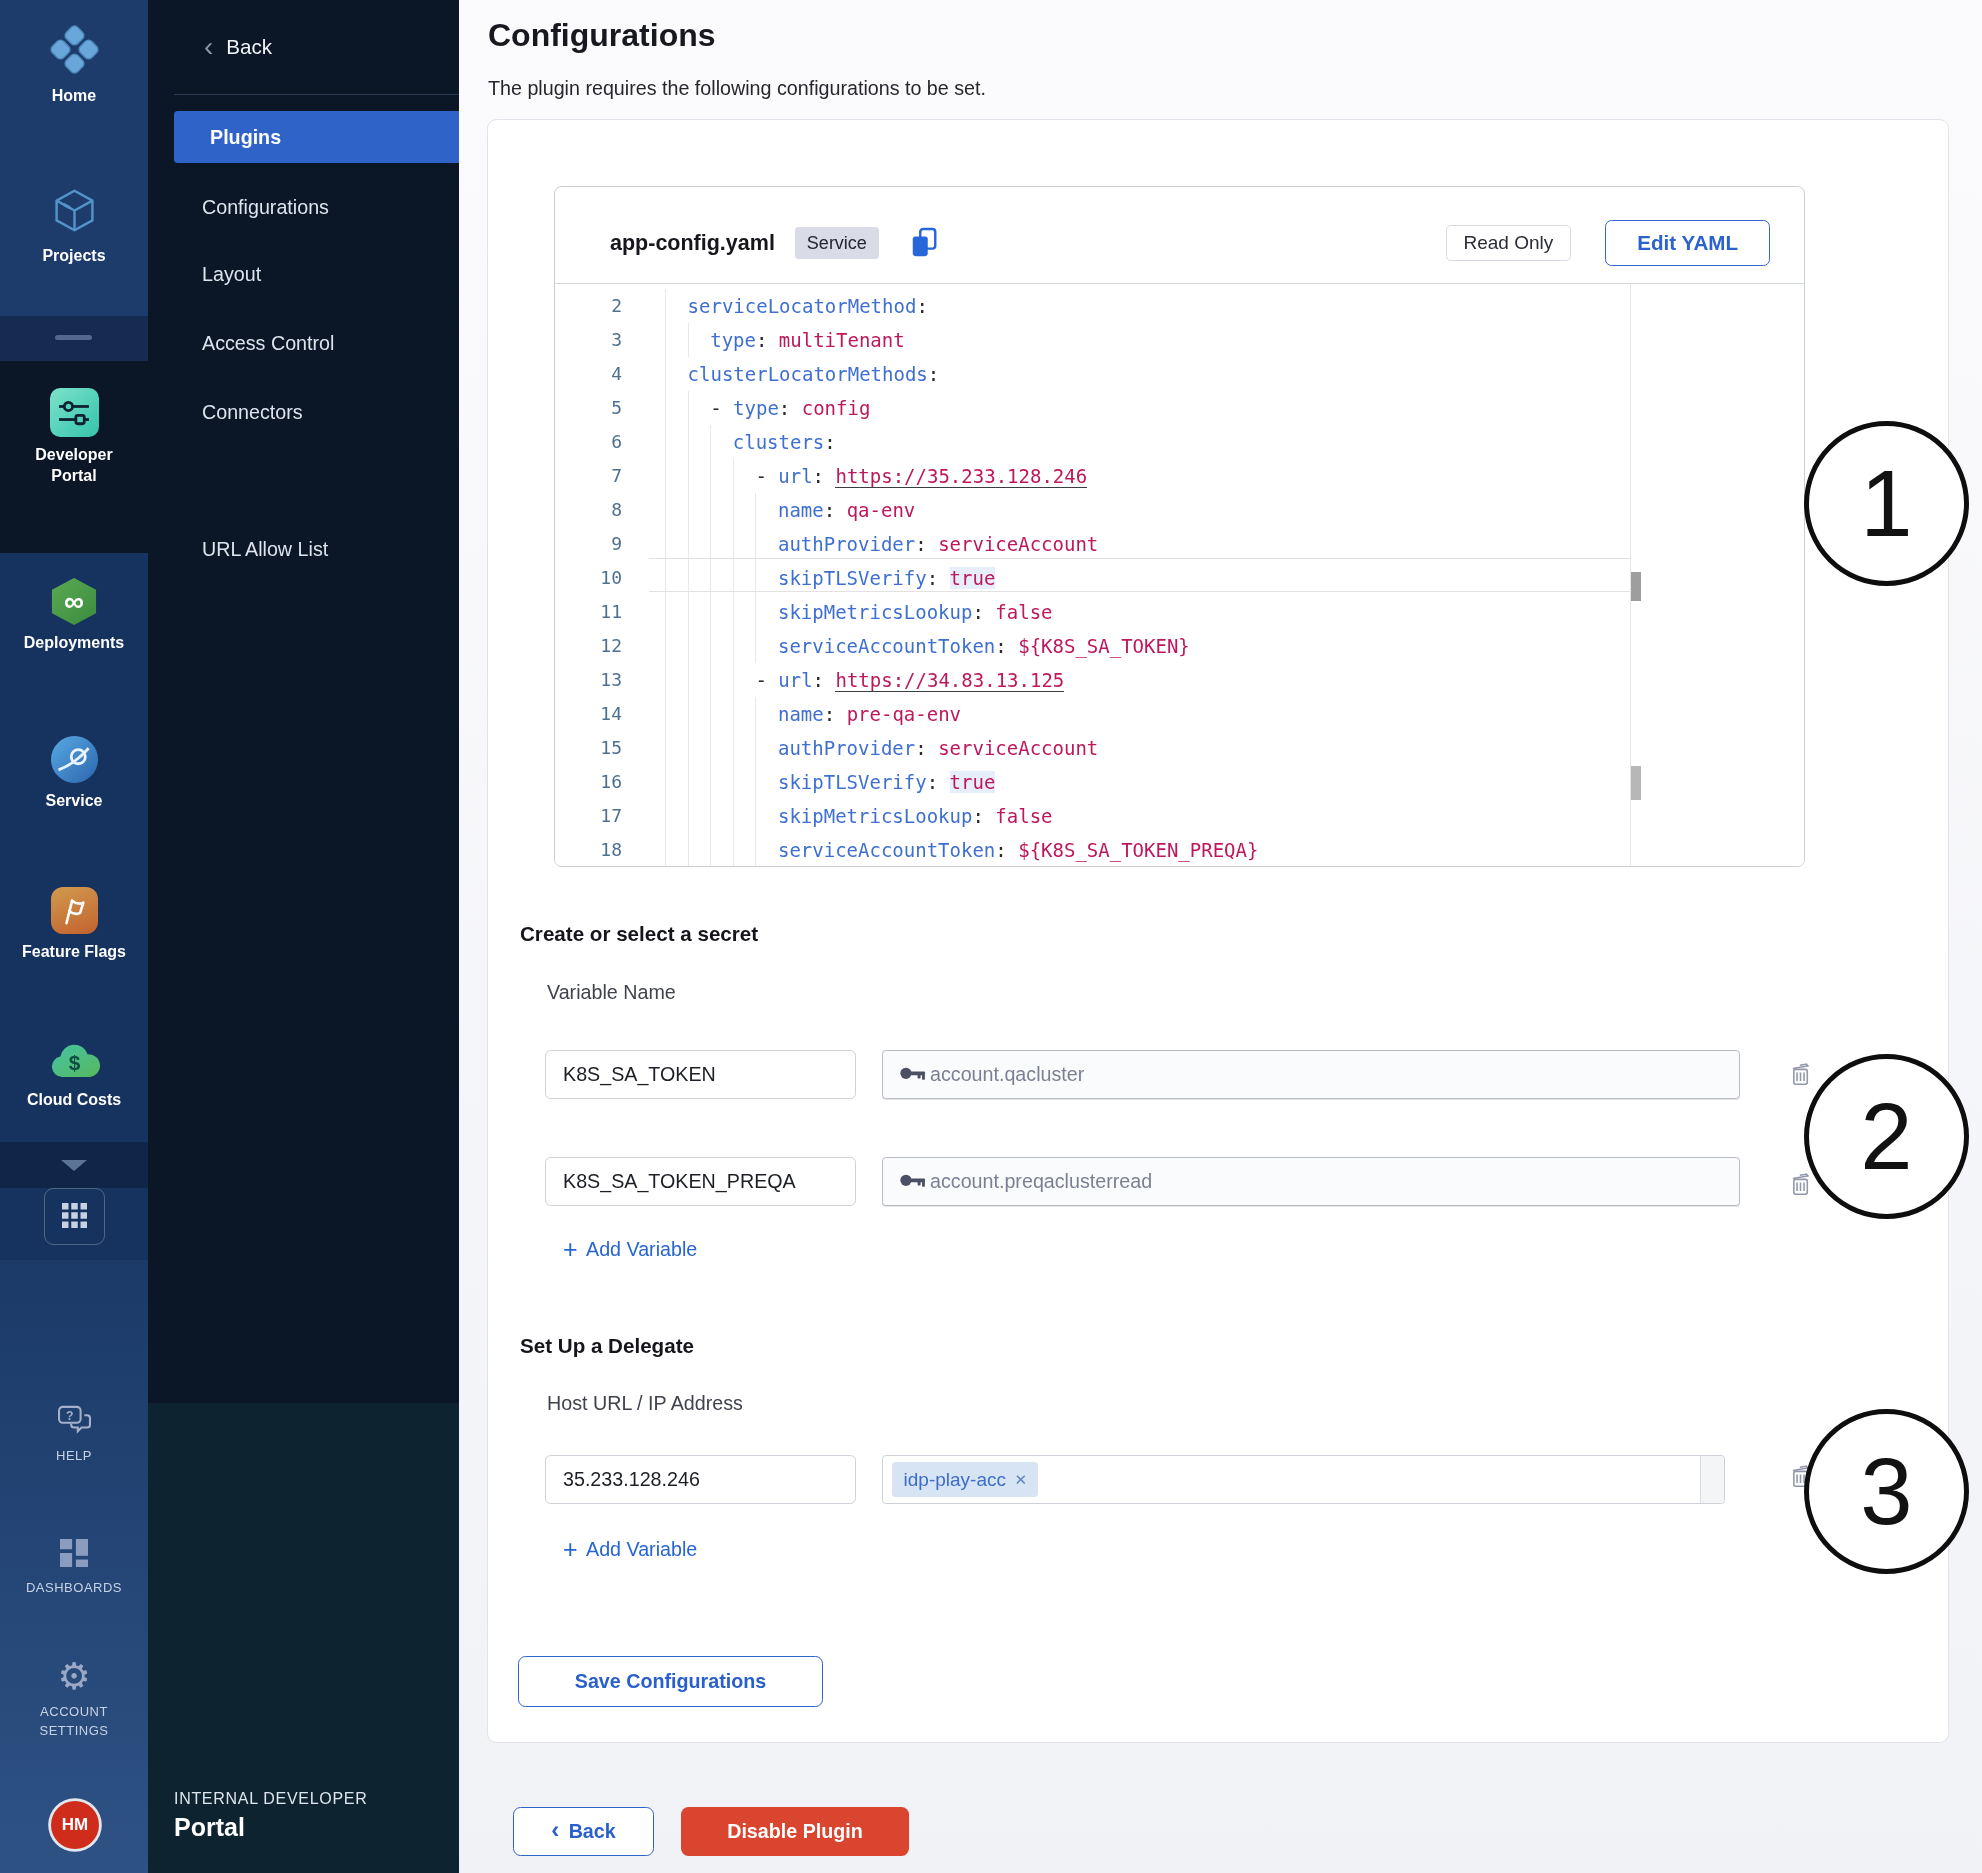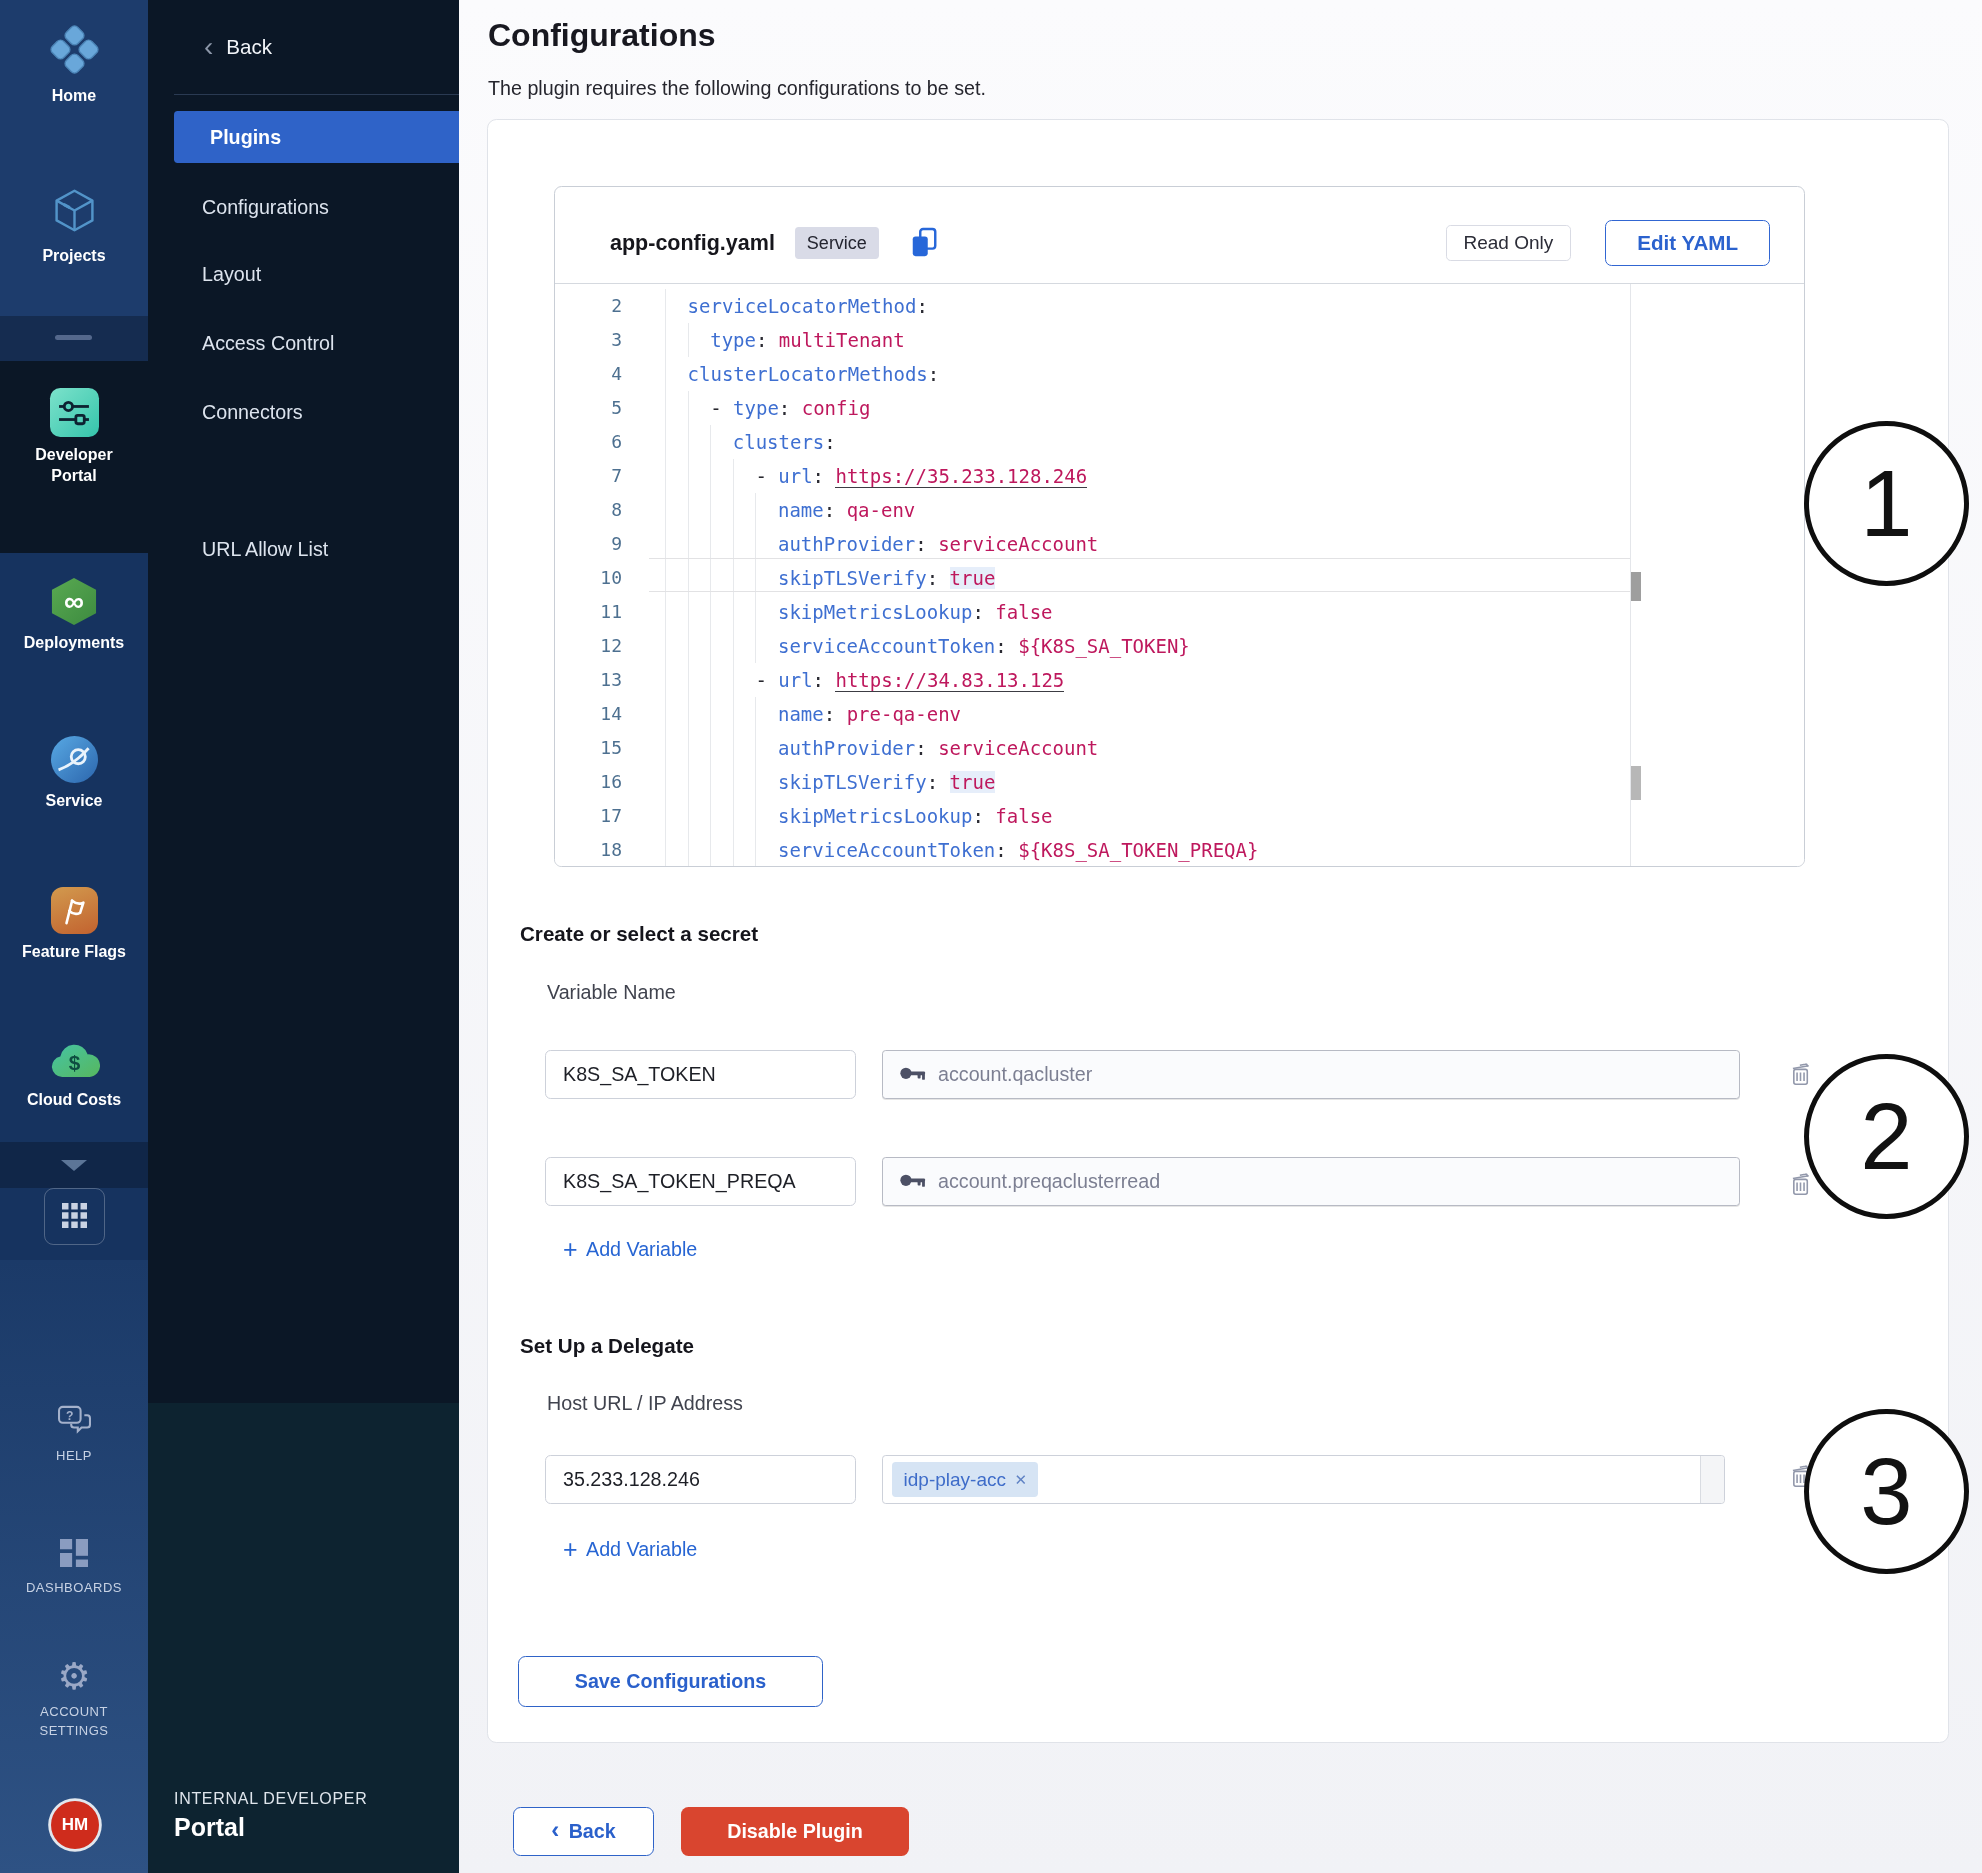--- a/index.html
+++ b/index.html
@@ -71,21 +71,21 @@
   .cur-line{position:absolute;left:94px;top:290px;width:981px;height:34px;border-top:0.9px solid #e2e2e4;border-bottom:0.9px solid #e2e2e4;pointer-events:none}
   .vp-edge{position:absolute;left:1075px;top:0;bottom:0;border-left:0.9px solid #e4e6ea}
   .sc-thumb{position:absolute;left:1076px;width:10.3px;cursor:pointer}
   .sc-1{top:304px;height:29px;background:#9e9e9e}
   .sc-2{top:498px;height:34px;background:#b7b7b7}
 
   
   .sec-head{position:absolute;font-size:20.6px;font-weight:700;color:#15151c}
   .fld-label{position:absolute;font-size:19.7px;color:#40434e}
   .txt-input{position:absolute;height:49px;border:0.9px solid #cdd1da;border-radius:5.6px;background:#fff;font-size:19.7px;color:#1d1f26;padding:12px 17px;font-family:"Liberation Sans",sans-serif}
-  .secret-box{position:absolute;height:49px;width:858px;background:#fafbfd;border:0.9px solid #b7bac4;border-radius:3.7px;box-shadow:0 0.9px 0 rgba(0,0,0,.10);display:flex;align-items:center;padding:0 15px;gap:12px;cursor:pointer}
+  .secret-box{position:absolute;height:49px;width:858px;background:#fafbfd;border:0.9px solid #b7bac4;border-radius:3.7px;box-shadow:0 0.9px 0 rgba(0,0,0,.10);display:flex;align-items:center;padding:0 15px;gap:4px;cursor:pointer}
   .secret-text{font-size:19.7px;color:#7c7f92}
   .tag-box{position:absolute;height:49px;width:843px;background:#fff;border:0.9px solid #cdd1da;border-radius:3.7px;display:flex;align-items:center;padding:0 9.4px;cursor:text}
   .tag-endcap{position:absolute;right:0;top:0;bottom:0;width:24px;background:#f4f5f7;border-left:0.9px solid #d9dce2;border-radius:0 3.7px 3.7px 0}
   .chip{display:flex;align-items:center;gap:8.4px;background:#d6e4f4;border-radius:3.7px;padding:6.6px 11.2px;font-size:19px;color:#3e6cc9}
   .chip-x{font-size:15px;color:#5f82c4;cursor:pointer}
   .add-var{position:absolute;display:flex;align-items:center;gap:8.4px;color:#2765d3;font-size:19.7px;font-weight:500;cursor:pointer}
   .plus{font-size:25px;font-weight:400;line-height:1}
   .trash{position:absolute;cursor:pointer;z-index:5}
   .btn-outline{position:absolute;display:flex;align-items:center;justify-content:center;background:#fff;border:1.9px solid #2f63c8;border-radius:7.5px;color:#2a60cb;font-weight:700;cursor:pointer}
   .save-btn{left:59px;top:1656px;width:305px;height:51px;font-size:19.7px}

